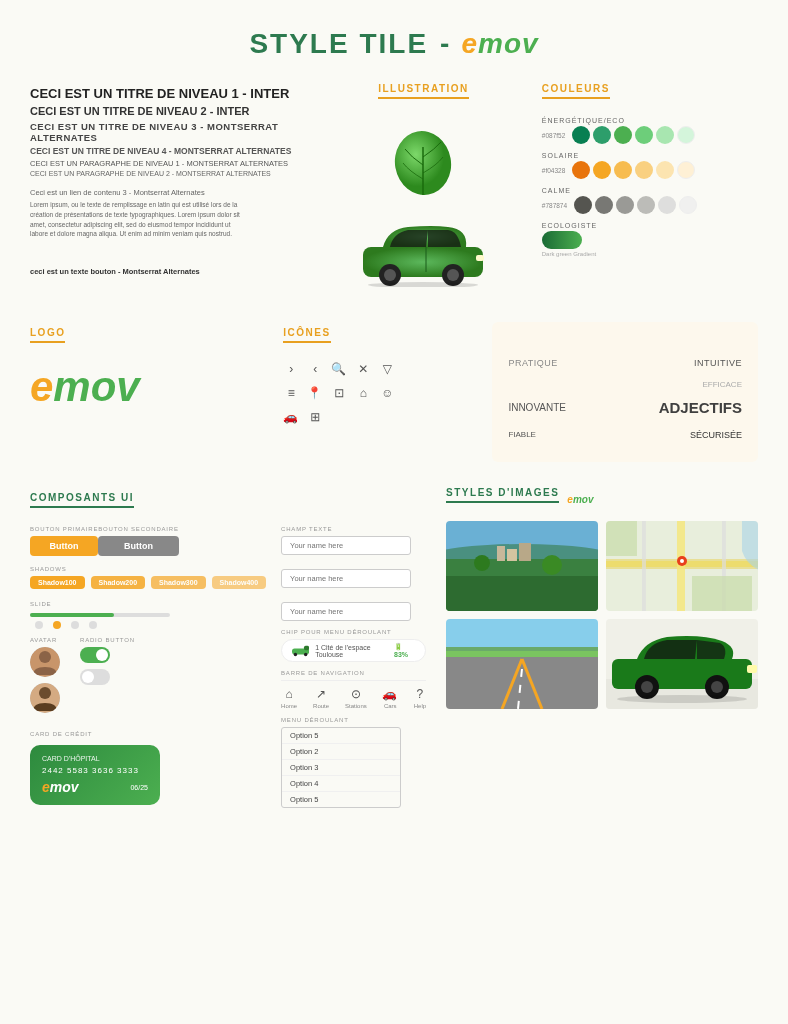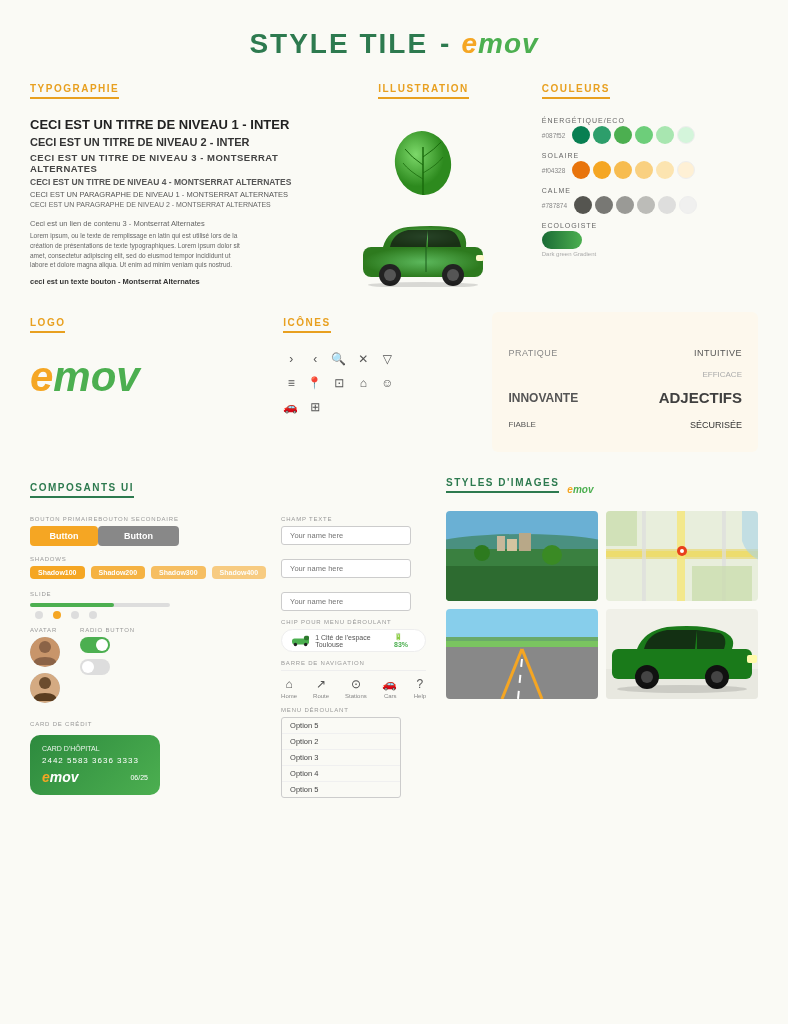--- a/index.html
+++ b/index.html
@@ -66,21 +66,21 @@
 
     
     .typo-h1 { font-size: 13px; font-weight: 900; color: #222; margin: 8px 0 4px; text-transform: uppercase; }
     .typo-h2 { font-size: 11px; font-weight: 700; color: #333; margin: 4px 0; text-transform: uppercase; }
     .typo-h3 { font-size: 9.5px; font-weight: 600; color: #444; margin: 3px 0; text-transform: uppercase; letter-spacing: 0.5px; }
     .typo-h4 { font-size: 8.5px; font-weight: 600; color: #555; margin: 3px 0; text-transform: uppercase; }
     .typo-p1 { font-size: 7.5px; color: #555; margin: 2px 0; }
     .typo-p2 { font-size: 7px; color: #666; margin: 2px 0; }
     .typo-lien { font-size: 7.5px; color: #666; margin: 3px 0; }
     .typo-body { font-size: 6.5px; color: #666; margin: 3px 0; line-height: 1.5; }
-    .typo-btn-label { font-size: 7.5px; font-weight: 700; color: #333; margin: 0 0; }
+    .typo-btn-label { font-size: 7.5px; font-weight: 700; color: #333; margin: 21px 0; }
 
     
     .illus-col {
       display: flex;
       flex-direction: column;
       align-items: center;
       gap: 10px;
     }
     .leaf-svg { width: 80px; height: 80px; }
     .car-svg { width: 130px; height: 70px; }
@@ -413,23 +413,20 @@
   <span style="font-size:28px; font-weight:800; font-style:italic; color:#4caf50; letter-spacing:1px;">
     <span style="color:#f5a623;">e</span><span style="color:#4caf50;">m</span><span style="color:#4caf50;">o</span><span style="color:#4caf50;">v</span>
   </span>
 </div>
 
 <div class="main-content">
 
   <div class="row1">
 
     <div class="typo-col">
-      <div class="section-header-wrap">
-        <span class="section-label">TYPOGRAPHIE</span>
-      </div>
       <div class="typo-h1">CECI EST UN TITRE DE NIVEAU 1 - INTER</div>
       <div class="typo-h2">CECI EST UN TITRE DE NIVEAU 2 - INTER</div>
       <div class="typo-h3">CECI EST UN  TITRE DE NIVEAU 3 - MONTSERRAT ALTERNATES</div>
       <div class="typo-h4">CECI EST UN TITRE DE NIVEAU 4 - MONTSERRAT ALTERNATES</div>
       <div class="typo-p1">CECI EST UN PARAGRAPHE DE NIVEAU 1 - MONTSERRAT ALTERNATES</div>
       <div class="typo-p2">CECI EST UN PARAGRAPHE DE NIVEAU 2 - MONTSERRAT ALTERNATES</div>
       <div style="height:6px;"></div>
       <div class="typo-lien">Ceci est un lien de contenu 3 - Montserrat Alternates</div>
       <div class="typo-body" style="max-width:220px;">
         Lorem ipsum, ou le texte de remplissage en latin qui est utilisé lors de la création de présentations de texte typographiques. Lorem ipsum dolor sit amet, consectetur adipiscing elit, sed do eiusmod tempor incididunt ut labore et dolore magna aliqua. Ut enim ad minim veniam quis nostrud.
@@ -576,21 +573,21 @@
     <div class="adjectifs-col">
       <div class="adjectifs-box">
         <div style="display:flex; justify-content:space-between; margin-bottom:8px;">
           <span class="adj-word" style="position:relative; font-size:9px; color:#888; text-transform:uppercase;">PRATIQUE</span>
           <span class="adj-word" style="position:relative; font-size:9px; color:#555; text-transform:uppercase;">INTUITIVE</span>
         </div>
         <div style="display:flex; justify-content:flex-end; margin-bottom:6px;">
           <span style="font-size:8px; color:#aaa; text-transform:uppercase;">EFFICACE</span>
         </div>
         <div style="display:flex; justify-content:space-between; align-items:center; margin-bottom:6px;">
-          <span style="font-size:12px; color:#555; text-transform:uppercase;font-weight:bold;">INNOVANTE</span>
+          <span style="font-size:10px; color:#555; text-transform:uppercase;">INNOVANTE</span>
           <span style="font-size:15px; font-weight:900; color:#404040; text-transform:uppercase;">ADJECTIFS</span>
         </div>
         <div style="display:flex; justify-content:space-between; margin-top:4px;">
           <span style="font-size:8px; color:#555; text-transform:uppercase;">FIABLE</span>
           <span style="font-size:9px; color:#333; text-transform:uppercase;">SÉCURISÉE</span>
         </div>
       </div>
     </div>
   </div>
 

